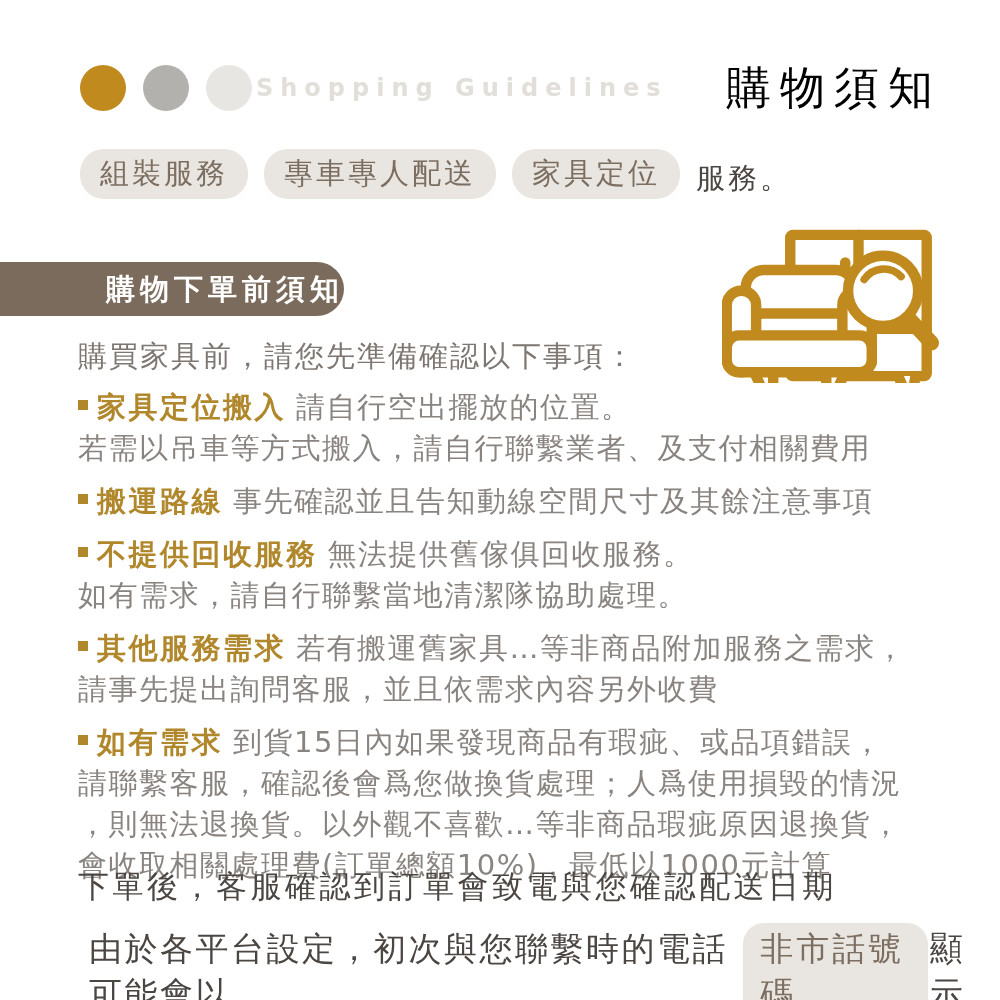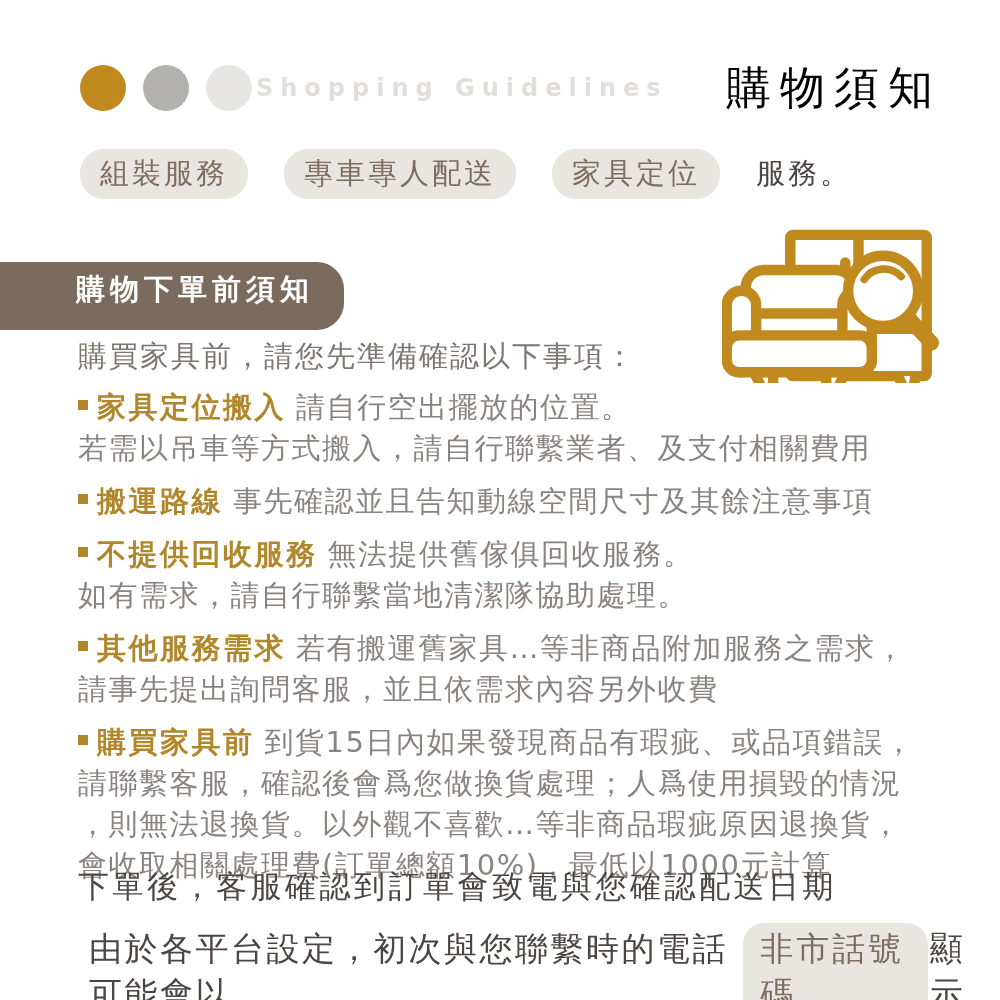--- a/index.html
+++ b/index.html
@@ -12,28 +12,28 @@
   .dot{width:46px;height:46px;border-radius:50%;}
   .dot-gold{background:#C08A1E;}
   .dot-gray{background:#B3B1AD;}
   .dot-light{background:#E8E6E2;}
   .subtitle{margin-left:4px;font-size:24px;font-weight:bold;letter-spacing:7px;color:#E2DFDA;}
   .page-title{margin-left:auto;font-size:45px;color:#000000;letter-spacing:9px;font-weight:normal;}
 
   
   .intro{position:absolute;left:80px;top:134px;}
   .intro-heading{font-size:30px;color:#4B4642;letter-spacing:5px;}
-  .badge-row{margin-top:15px;display:flex;align-items:center;gap:36px;font-size:29px;}
+  .badge-row{margin-top:15px;display:flex;align-items:flex-end;gap:16px;font-size:29px;}
   .badge{background:#E9E6E1;color:#7C6E60;border-radius:24px;padding:5px 20px;letter-spacing:3px;}
   .badge-suffix{color:#4B4642;letter-spacing:3px;}
 
   
-  .ribbon{position:absolute;left:0;top:262px;height:68px;width:344px;background:#7B6B5D;
+  .ribbon{position:absolute;left:0;top:262px;height:54px;width:344px;background:#7B6B5D;
           border-radius:0 27px 27px 0;color:#ffffff;font-weight:bold;font-size:29px;
-          letter-spacing:5px;line-height:54px;padding-left:76px;box-sizing:border-box;}
+          letter-spacing:5px;line-height:54px;padding-left:76px;box-sizing:border-box;text-align:right;}
 
   
   .icon-wrap{position:absolute;right:60px;top:228px;width:218px;height:155px;}
 
   
   .content{position:absolute;left:78px;top:336px;width:868px;font-size:29px;color:#8A8480;}
   .lead{color:#7E7671;letter-spacing:2px;margin:0 0 10px 0;line-height:41px;}
   .bullet-item{margin:0 0 12px 0;line-height:41px;letter-spacing:1.5px;}
   .bullet-marker{display:inline-block;width:10px;height:10px;background:#B1872C;
                  margin-right:9px;vertical-align:7px;}
@@ -117,21 +117,21 @@
       <span class="bullet-marker"></span><span class="bullet-title">不提供回收服務</span><span class="bullet-text">無法提供舊傢俱回收服務。
 如有需求，請自行聯繫當地清潔隊協助處理。</span>
     </p>
 
     <p class="bullet-item">
       <span class="bullet-marker"></span><span class="bullet-title">其他服務需求</span><span class="bullet-text">若有搬運舊家具…等非商品附加服務之需求，
 請事先提出詢問客服，並且依需求內容另外收費</span>
     </p>
 
     <p class="bullet-item">
-      <span class="bullet-marker"></span><span class="bullet-title">購買家具前</span><span class="bullet-text">到貨15日內如果發現商品有瑕疵、或品項錯誤，
+      <span class="bullet-marker"></span><span class="bullet-title">如有需求</span><span class="bullet-text">到貨15日內如果發現商品有瑕疵、或品項錯誤，
 請聯繫客服，確認後會爲您做換貨處理；人爲使用損毀的情況
 ，則無法退換貨。以外觀不喜歡…等非商品瑕疵原因退換貨，
 會收取相關處理費(訂單總額10%)，最低以1000元計算</span>
     </p>
   </div>
 
   <div class="footer">
     <p class="footer-line1">下單後，客服確認到訂單會致電與您確認配送日期</p>
     <p class="footer-line2">
       <span>由於各平台設定，初次與您聯繫時的電話可能會以</span>

